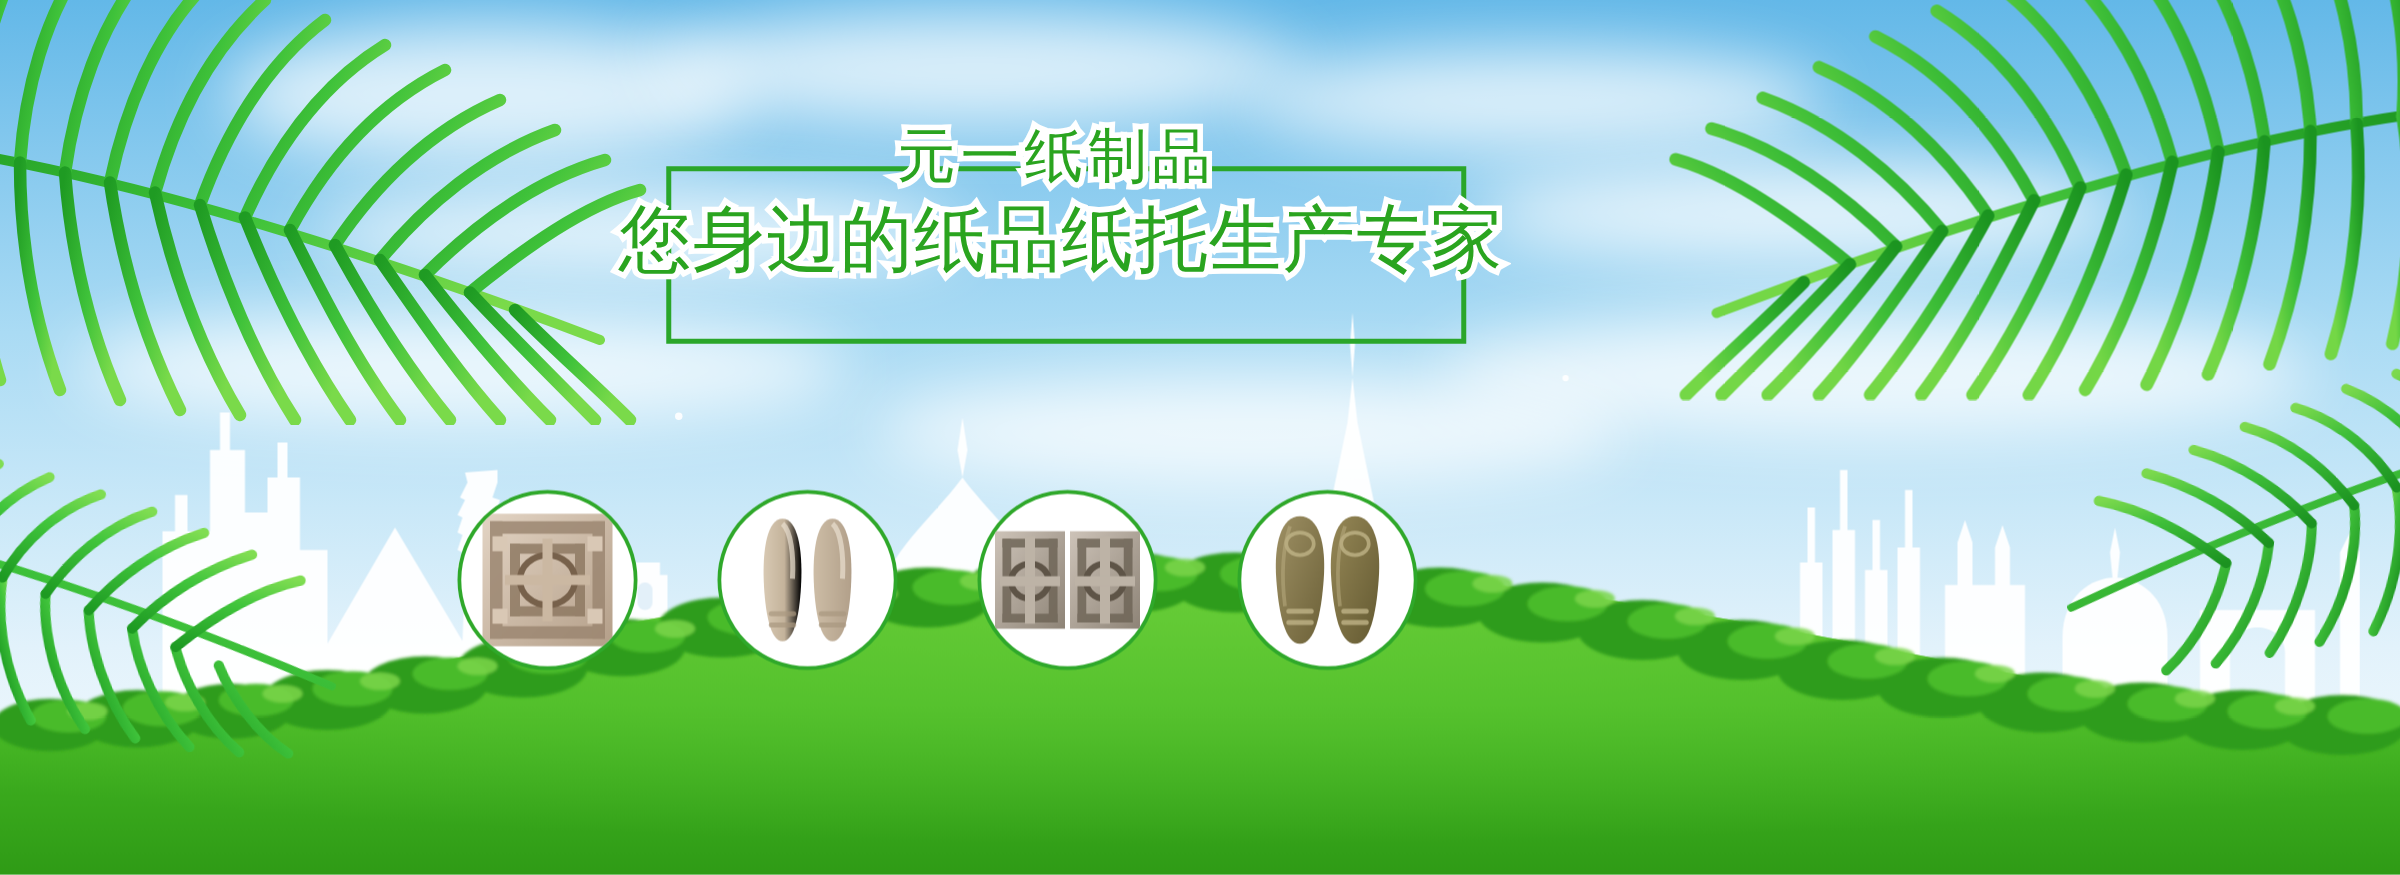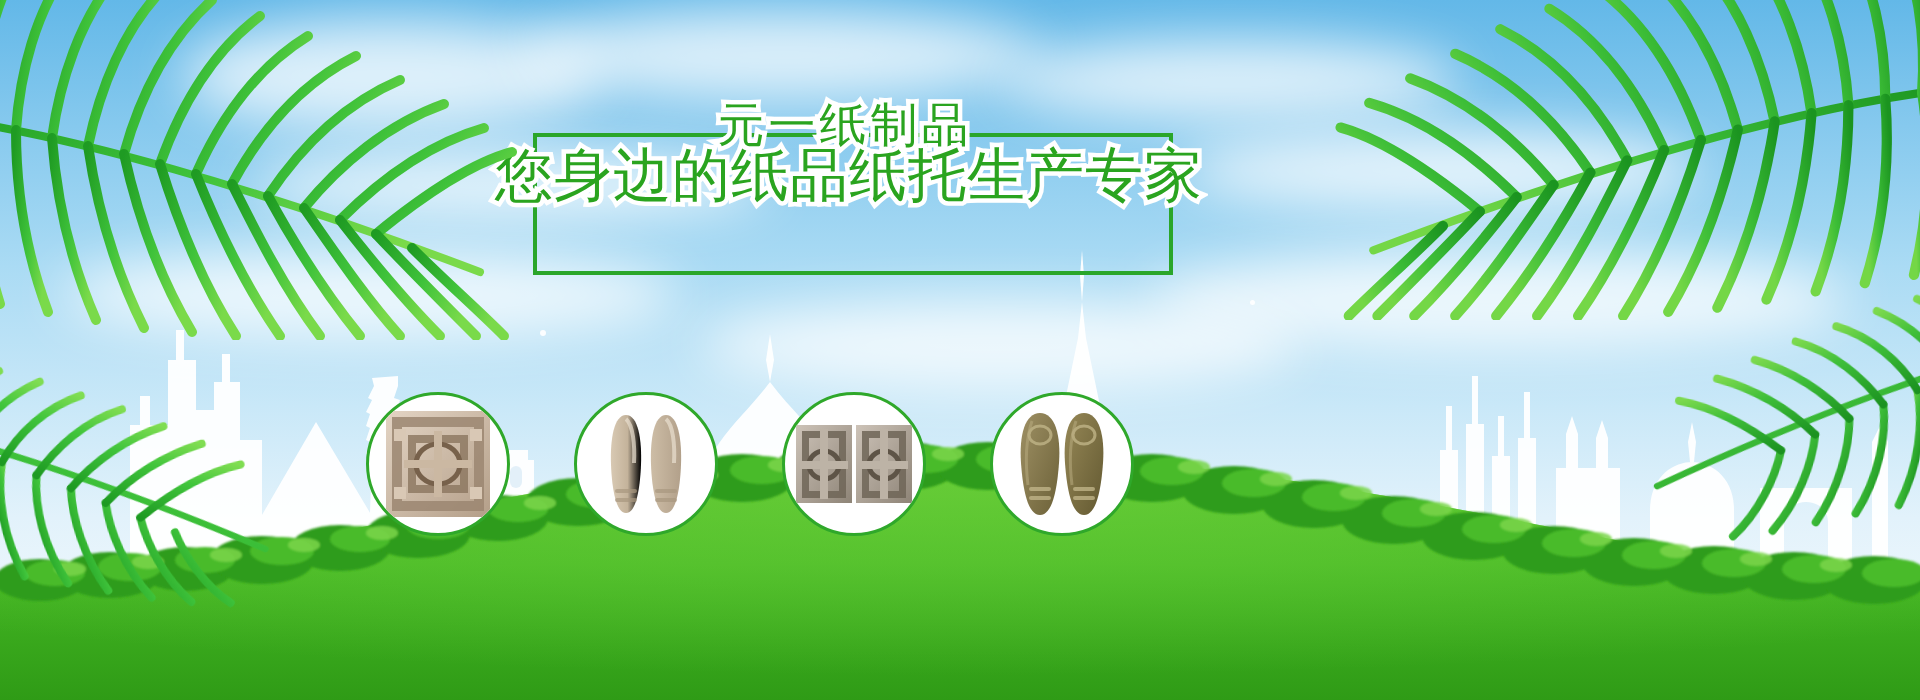--- a/index.html
+++ b/index.html
@@ -45,21 +45,21 @@
     white-space:nowrap;
     -webkit-text-stroke:9px #ffffff;
     paint-order:stroke fill;
     text-shadow:0 0 2px #fff;
   }
   #title1{
     top:-4px; font-size:47px; line-height:58px;
   }
   #title1 .bigtext{ letter-spacing:4px; }
   #title2{
-    top:40px; font-size:58px; line-height:70px;
+    top:56px; font-size:58px; line-height:70px;
   }
   #title2 .bigtext{ letter-spacing:1px; }
 
   
   #tagline{
     position:absolute; left:430px; top:290px; width:830px;
     text-align:center;
     font-family:"DejaVu Sans", sans-serif;
     font-size:30px; line-height:40px; letter-spacing:4px;
     color:#23292b;

